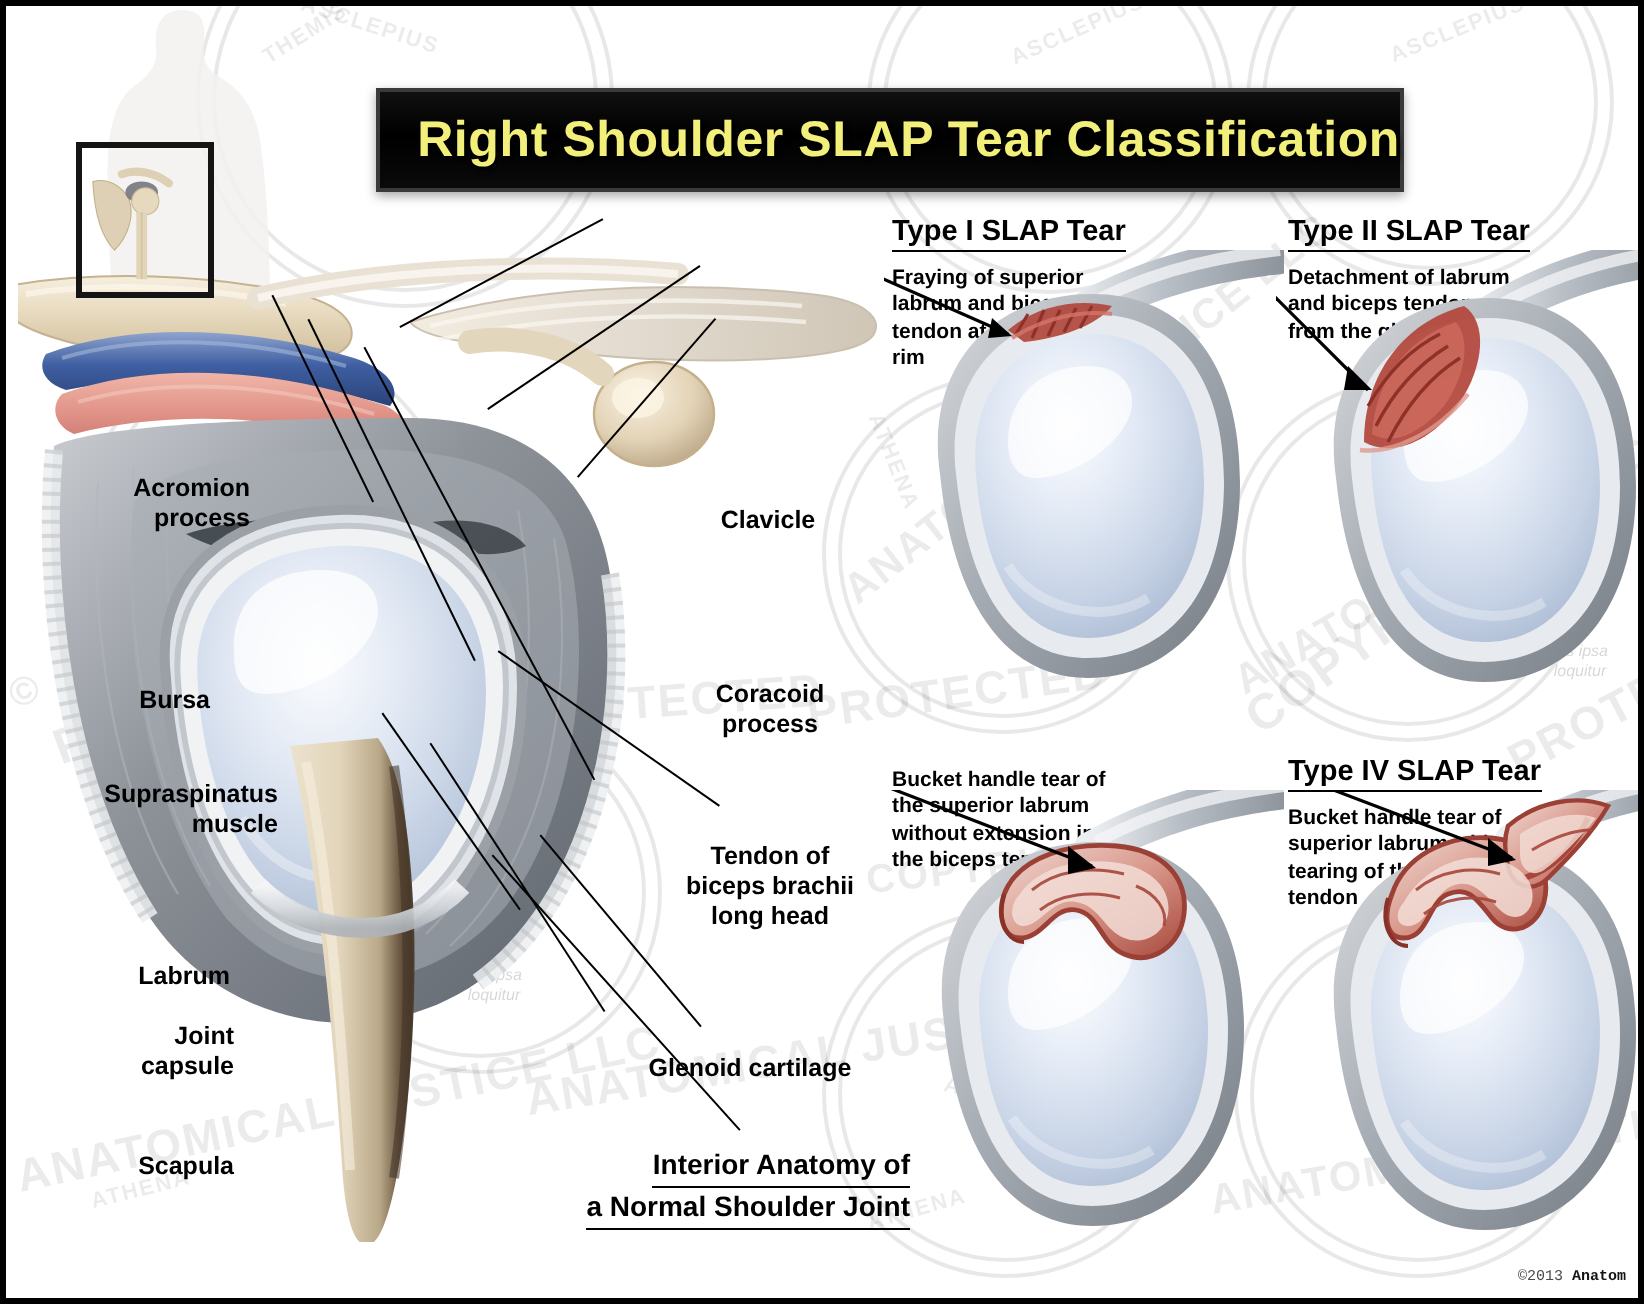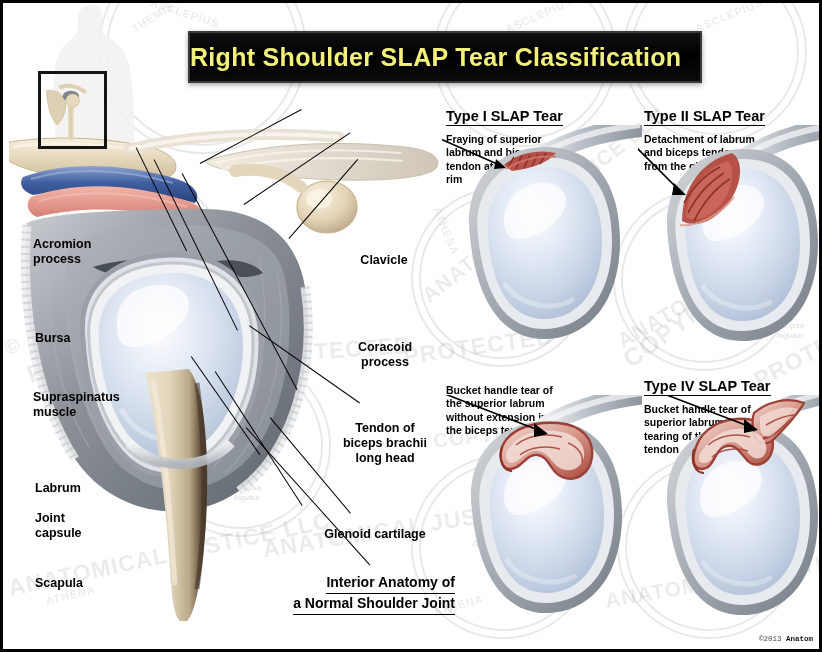--- a/index.html
+++ b/index.html
@@ -16,43 +16,43 @@
 
   
   .wm-layer{position:absolute;inset:0;pointer-events:none;overflow:hidden;z-index:1;}
   .wm{position:absolute;color:#000;opacity:.075;font-weight:bold;letter-spacing:1px;white-space:nowrap;font-family:"Liberation Sans",sans-serif;}
   .wm-ring{position:absolute;border:2px solid rgba(0,0,0,.09);border-radius:50%;}
   .wm-seal{position:absolute;border-radius:50%;border:2px solid rgba(0,0,0,.09);}
   .wm-latin{position:absolute;font-size:8px;font-style:italic;color:rgba(0,0,0,.16);text-align:center;line-height:1.25;}
 
   
   #title-banner{
-    position:absolute;left:185px;top:28px;width:510px;height:48px;
+    position:absolute;left:185px;top:41px;width:510px;height:48px;
     background:linear-gradient(180deg,#101010 0%,#000 45%,#0a0a0a 100%);
     border:2px solid #3a3a3a;
-    display:flex;align-items:center;justify-content:flex-start;
+    display:flex;align-items:center;justify-content:flex-end;
     z-index:6;box-shadow:0 2px 5px rgba(0,0,0,.35);
   }
   #title-banner .t{
     color:#f2f07a;font-size:25px;font-weight:bold;letter-spacing:.3px;
     text-shadow:1px 1px 1px #000,2px 2px 2px rgba(0,0,0,.6);
     font-family:"Liberation Sans",sans-serif;
   }
 
   
   #inset{position:absolute;left:35px;top:68px;width:63px;height:72px;border:3px solid #141414;z-index:5;background:transparent;}
   #body-ghost{position:absolute;left:48px;top:0px;width:90px;height:180px;z-index:3;}
 
   
   .leader{position:absolute;background:#000;transform-origin:0 50%;height:1.4px;z-index:5;}
 
   
   .lab{position:absolute;font-size:12.5px;font-weight:bold;color:#000;line-height:1.18;z-index:6;font-family:"Liberation Sans",sans-serif;}
   .lab.r{text-align:center;}
-  .lab.l{text-align:left;}
+  .lab.l{text-align:right;}
 
   
   #main-art{position:absolute;left:6px;top:88px;width:430px;height:530px;z-index:4;}
 
   
   .panel{position:absolute;z-index:4;}
   .p-title{font-size:14.5px;font-weight:bold;color:#000;border-bottom:1.6px solid #000;display:inline-block;padding-bottom:1px;font-family:"Liberation Sans",sans-serif;}
   .p-desc{font-size:10.5px;font-weight:bold;color:#000;line-height:1.28;margin-top:7px;width:118px;font-family:"Liberation Sans",sans-serif;}
   .p-art{position:absolute;width:200px;height:225px;}
 
@@ -281,21 +281,21 @@
   <div class="leader" style="left:212px;top:368px;width:160px;transform:rotate(57deg);"></div>
   <div class="leader" style="left:243px;top:424px;width:185px;transform:rotate(48deg);"></div>
   <div class="leader" style="left:241px;top:201px;width:128px;transform:rotate(-34deg);"></div>
   <div class="leader" style="left:286px;top:235px;width:105px;transform:rotate(-49deg);"></div>
   <div class="leader" style="left:246px;top:322px;width:135px;transform:rotate(35deg);"></div>
   <div class="leader" style="left:267px;top:414px;width:125px;transform:rotate(50deg);"></div>
 
   <div class="lab l" style="left:30px;top:234px;width:92px;">
     <span>Acromion</span><br><span>process</span>
   </div>
-  <div class="lab l" style="left:32px;top:328px;width:70px;">
+  <div class="lab l" style="left:32px;top:340px;width:70px;">
     <span>Bursa</span>
   </div>
   <div class="lab l" style="left:30px;top:387px;width:106px;">
     <span>Supraspinatus</span><br><span>muscle</span>
   </div>
   <div class="lab l" style="left:32px;top:478px;width:80px;">
     <span>Labrum</span>
   </div>
   <div class="lab l" style="left:32px;top:508px;width:82px;">
     <span>Joint</span><br><span>capsule</span>

